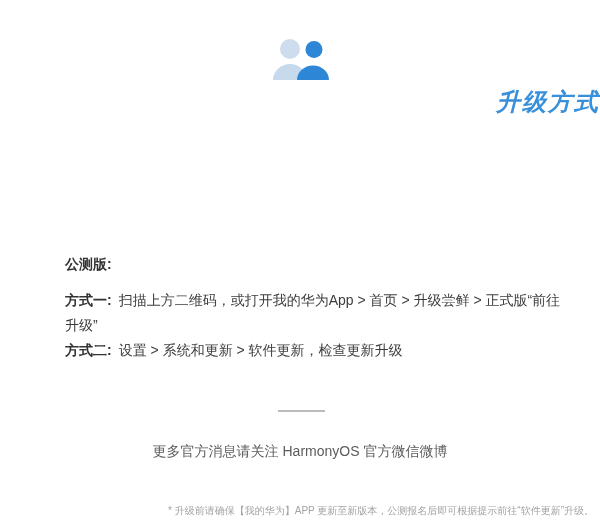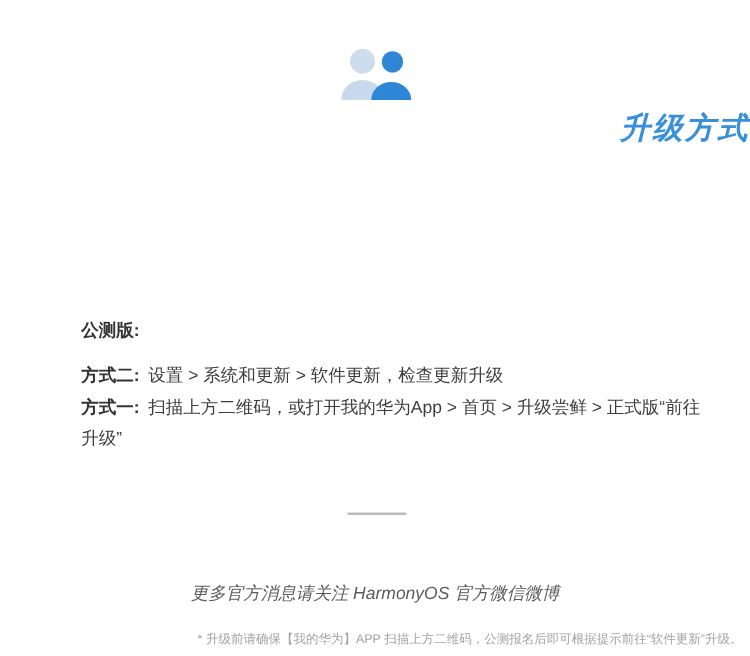--- a/index.html
+++ b/index.html
@@ -38,22 +38,22 @@
   .beta-label{margin-bottom:14px;}
   .beta-path{margin:0 0 23px 0;}
   .official-label{margin-bottom:9px;}
   .method-line{margin:0;line-height:25px;}
   .method-label{font-weight:bold;color:var(--label-text);margin-right:7px;}
   .divider{
     position:absolute;top:410px;left:278px;width:47px;height:2px;
     background:var(--divider);border:none;margin:0;
   }
   .social-line{
-    position:absolute;top:466px;left:0;width:100%;
-    text-align:center;font-size:14px;color:var(--social-text);font-style:italic;
+    position:absolute;top:443px;left:0;width:100%;
+    text-align:center;font-size:14px;color:var(--social-text);
   }
   .footnote{
     position:absolute;right:6px;bottom:7px;
     font-size:10px;color:var(--note-text);white-space:nowrap;
   }
 </style>
 </head>
 <body>
 
 <div class="canvas">
@@ -67,25 +67,25 @@
     </svg>
   </div>
 
   <div class="page-title">升级方式</div>
 
   <div class="content">
 
     <p class="sec-label beta-label">公测版:</p>
 
 
+    <p class="method-line"><span class="method-label">方式一:</span><span>扫描上方二维码，或打开我的华为App &gt; 首页 &gt; 升级尝鲜 &gt; 正式版“前往升级”</span></p>
+
     <p class="method-line"><span class="method-label">方式二:</span><span>设置 &gt; 系统和更新 &gt; 软件更新，检查更新升级</span></p>
-
-    <p class="method-line"><span class="method-label">方式一:</span><span>扫描上方二维码，或打开我的华为App &gt; 首页 &gt; 升级尝鲜 &gt; 正式版“前往升级”</span></p>
 
   </div>
 
   <hr class="divider">
 
   <div class="social-line">更多官方消息请关注 HarmonyOS 官方微信微博</div>
 
-  <div class="footnote">* 升级前请确保【我的华为】APP 扫描上方二维码，公测报名后即可根据提示前往“软件更新”升级。</div>
+  <div class="footnote">* 升级前请确保【我的华为】APP 更新至新版本，公测报名后即可根据提示前往“软件更新”升级。</div>
 
 </div>
 
 </body></html>

